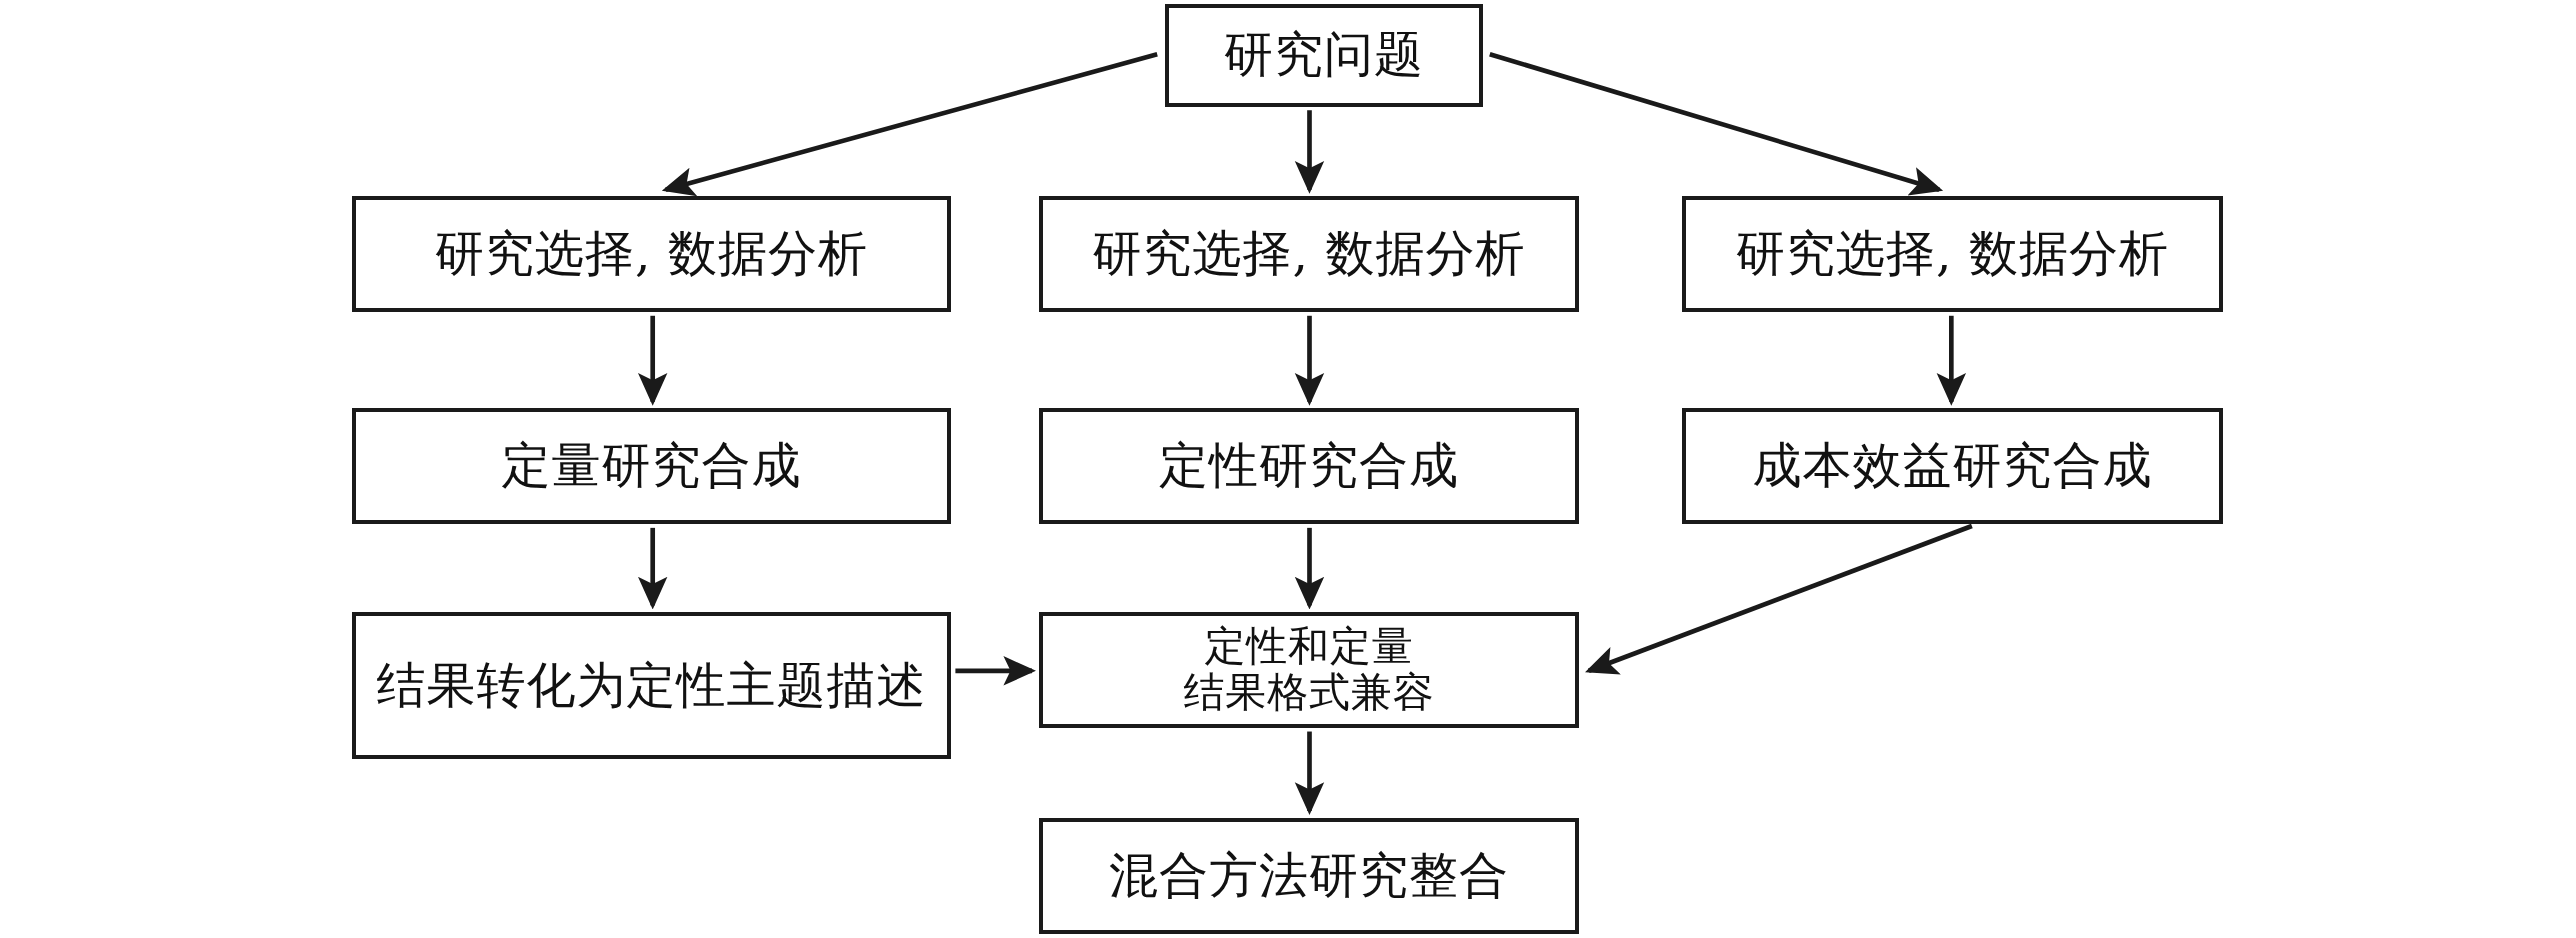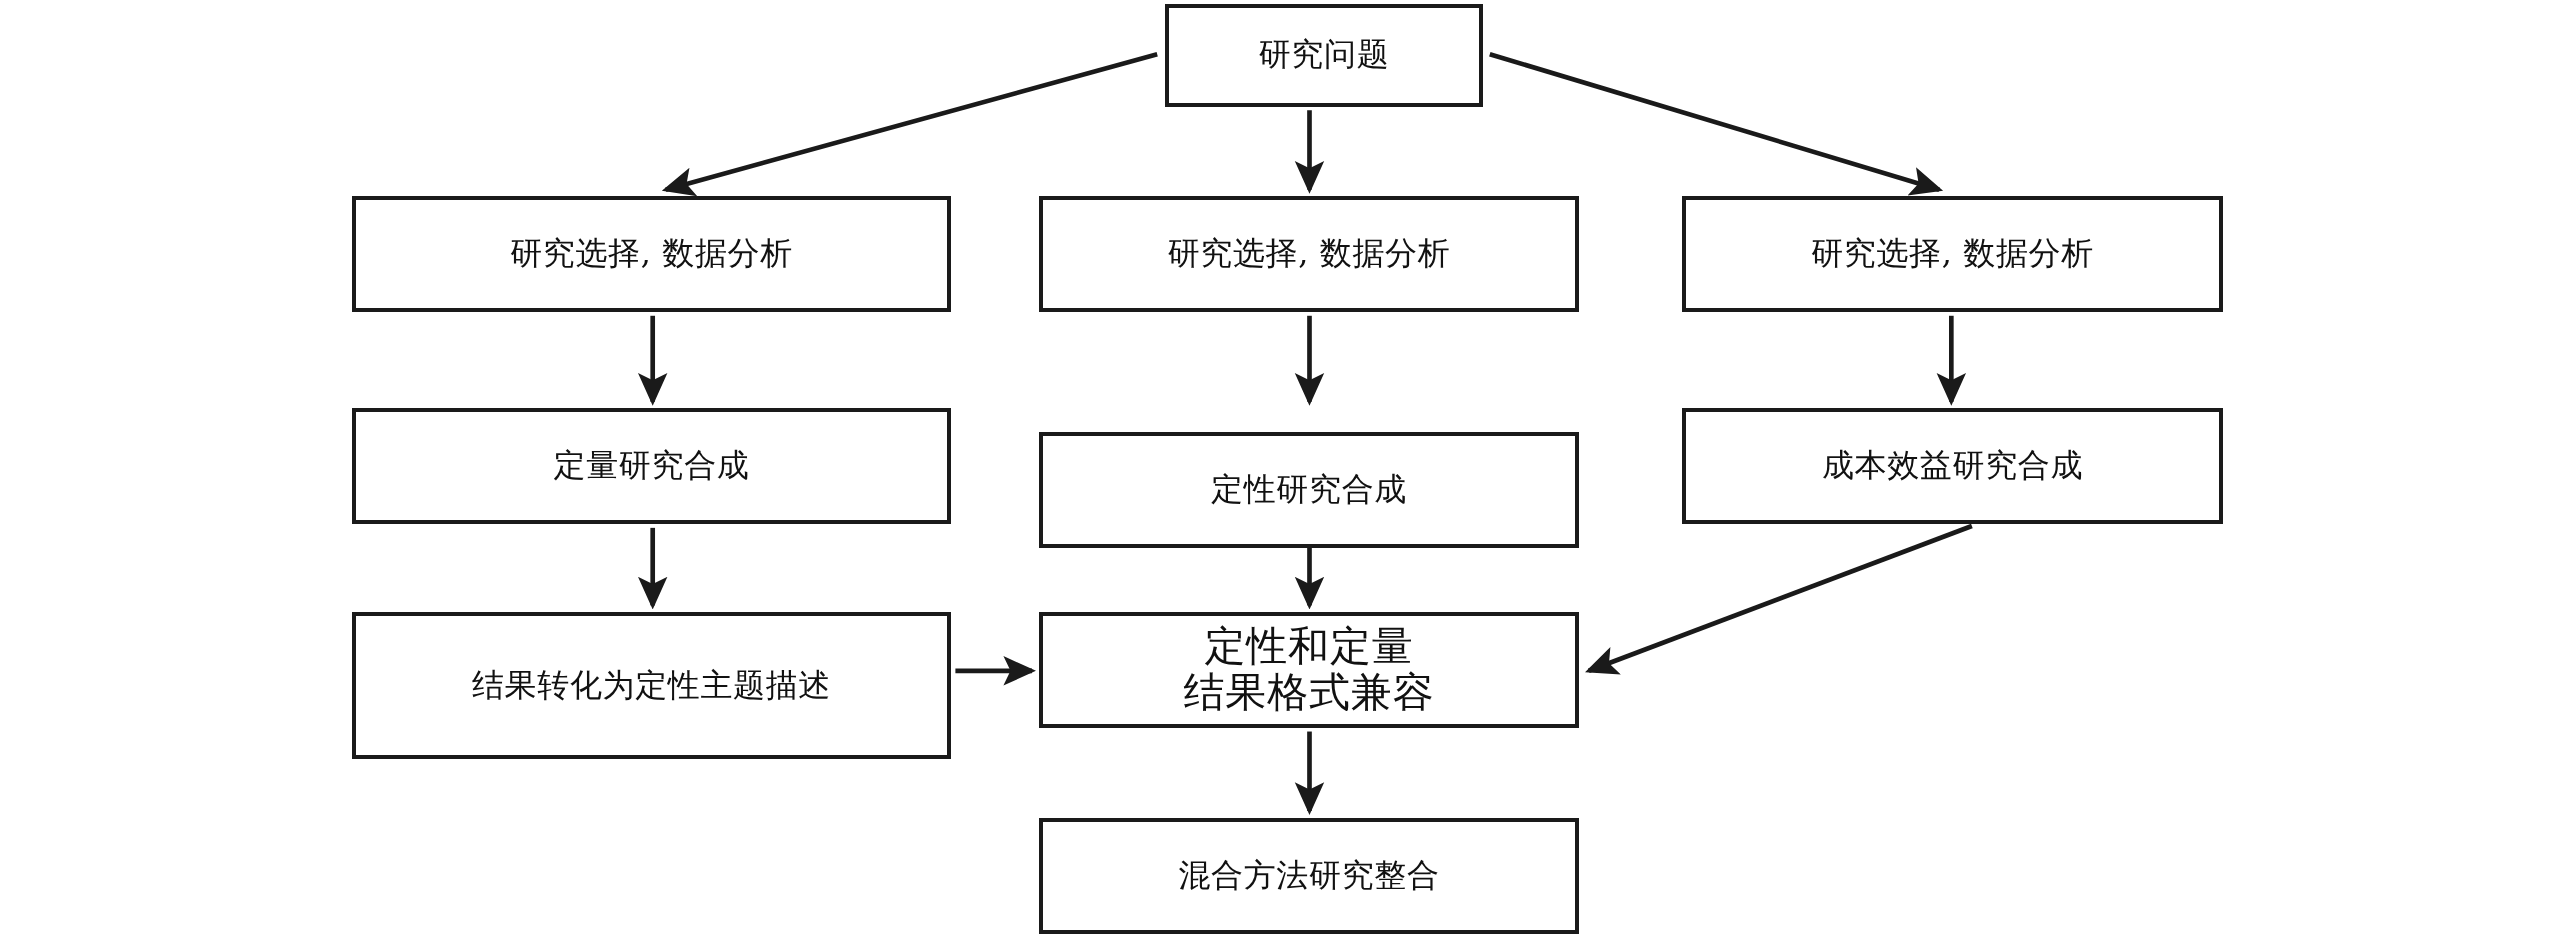--- a/index.html
+++ b/index.html
@@ -33,29 +33,29 @@
     align-items: center;
     justify-content: center;
     text-align: center;
     color: #111111;
     line-height: 1.18;
     z-index: 2;
   }
   .node-label {
     display: block;
     white-space: pre-line;
-    font-size: 32px;
+    font-size: 49px;
     letter-spacing: 0.02em;
   }
   .n-top        { left: 1165px; top: 3.7px;   width: 318px; height: 103px; }
   .n-sel-quant  { left: 352px;  top: 196px; width: 599px; height: 116px; }
   .n-sel-qual   { left: 1039px; top: 196px; width: 540px; height: 116px; }
   .n-sel-cost   { left: 1682px; top: 196px; width: 541px; height: 116px; }
   .n-syn-quant  { left: 352px;  top: 408px; width: 599px; height: 116px; }
-  .n-syn-qual   { left: 1039px; top: 408px; width: 540px; height: 116px; margin-top: 24px; }
+  .n-syn-qual   { left: 1039px; top: 408px; width: 540px; height: 116px; }
   .n-syn-cost   { left: 1682px; top: 408px; width: 541px; height: 116px; }
   .n-transform  { left: 352px;  top: 612px; width: 599px; height: 147px; }
   .n-merge      { left: 1039px; top: 612px; width: 540px; height: 116px; }
   .n-final      { left: 1039px; top: 818px; width: 540px; height: 116px; }
   .n-merge .node-label { font-size: 41px; line-height: 1.12; }
 </style>
 </head>
 <body>
 
 <div id="canvas">

